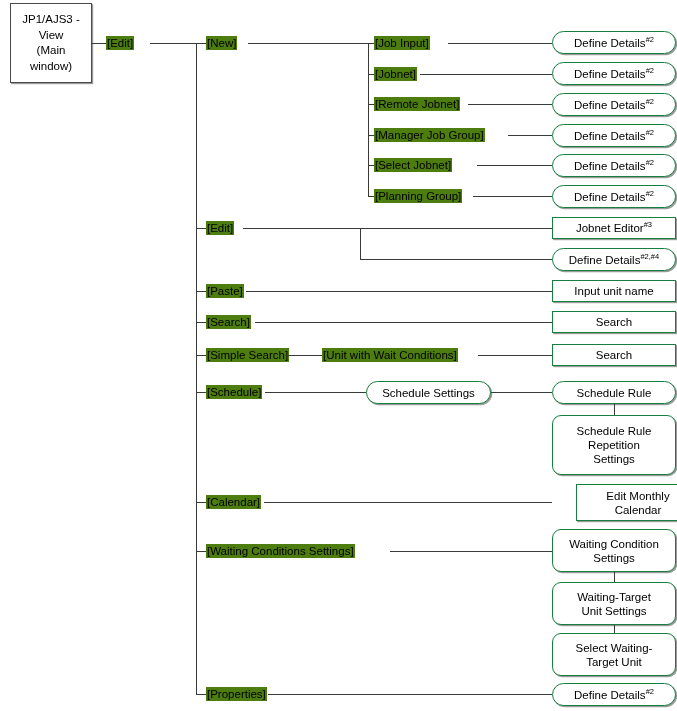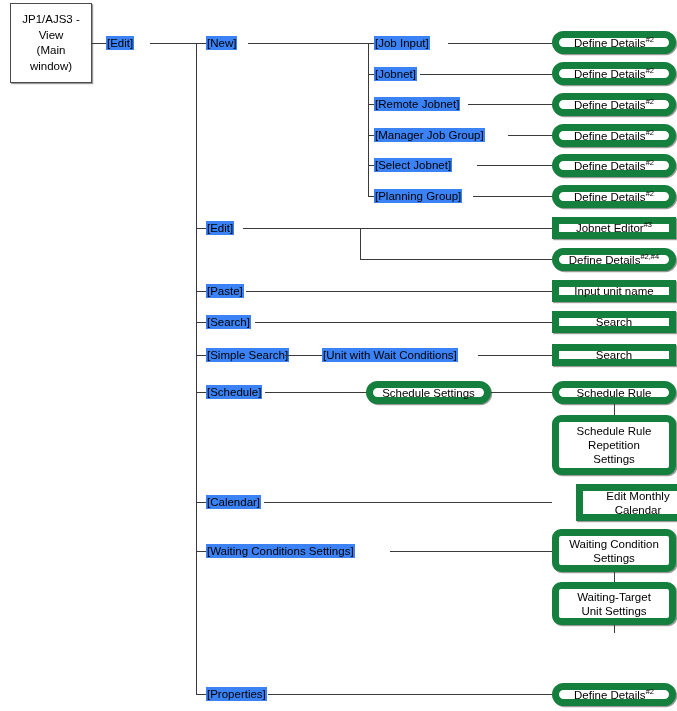--- a/index.html
+++ b/index.html
@@ -30,21 +30,21 @@
   .vline {
     position: absolute;
     width: 0;
     border-left: 1px solid #3a3a3a;
   }
   
   .node {
     position: absolute;
     box-sizing: border-box;
     background: #ffffff;
-    border: 7px solid #15803d;
+    border: 1px solid #15803d;
     display: flex;
     align-items: center;
     justify-content: center;
     text-align: center;
     font-size: 11.5px;
     line-height: 14px;
     color: #000000;
     box-shadow: 1.2px 1.2px 0 0 #9a9a9a;
   }
   .node.pill { border-radius: 999px; }
@@ -52,21 +52,21 @@
   .node.rect  { border-radius: 0; }
   .node .inner { padding: 0 4px; }
   sup {
     font-size: 7.5px;
     vertical-align: super;
     line-height: 0;
   }
   
   .label {
     position: absolute;
-    background: #3b82f6;
+    background: #4d7c0f;
     font-size: 11.5px;
     line-height: 14px;
     color: #000000;
     white-space: nowrap;
     padding: 0 1px;
   }
   
   .rootbox {
     position: absolute;
     box-sizing: border-box;
@@ -214,20 +214,24 @@
   <div class="node round" style="left:552px; top:529px; width:124px; height:43px; white-space:pre-line;">
     <span class="inner">Waiting Condition
 Settings</span>
   </div>
   <div class="vline" style="left:614px; top:572px; height:10px;"></div>
   <div class="node round" style="left:552px; top:582px; width:124px; height:43px; white-space:pre-line;">
     <span class="inner">Waiting-Target
 Unit Settings</span>
   </div>
   <div class="vline" style="left:614px; top:625px; height:8px;"></div>
+  <div class="node round" style="left:552px; top:633px; width:124px; height:43px; white-space:pre-line;">
+    <span class="inner">Select Waiting-
+Target Unit</span>
+  </div>
 
   <div class="hline" style="left:196px; top:694px; width:10px;"></div>
   <div class="label" style="left:206px; top:687px;">[Properties]</div>
   <div class="hline" style="left:268px; top:694px; width:284px;"></div>
   <div class="node pill" style="left:552px; top:683px; width:124px; height:23px;">
     <span class="inner"><span>Define Details</span><sup>#2</sup></span>
   </div>
 
 </div>
 

